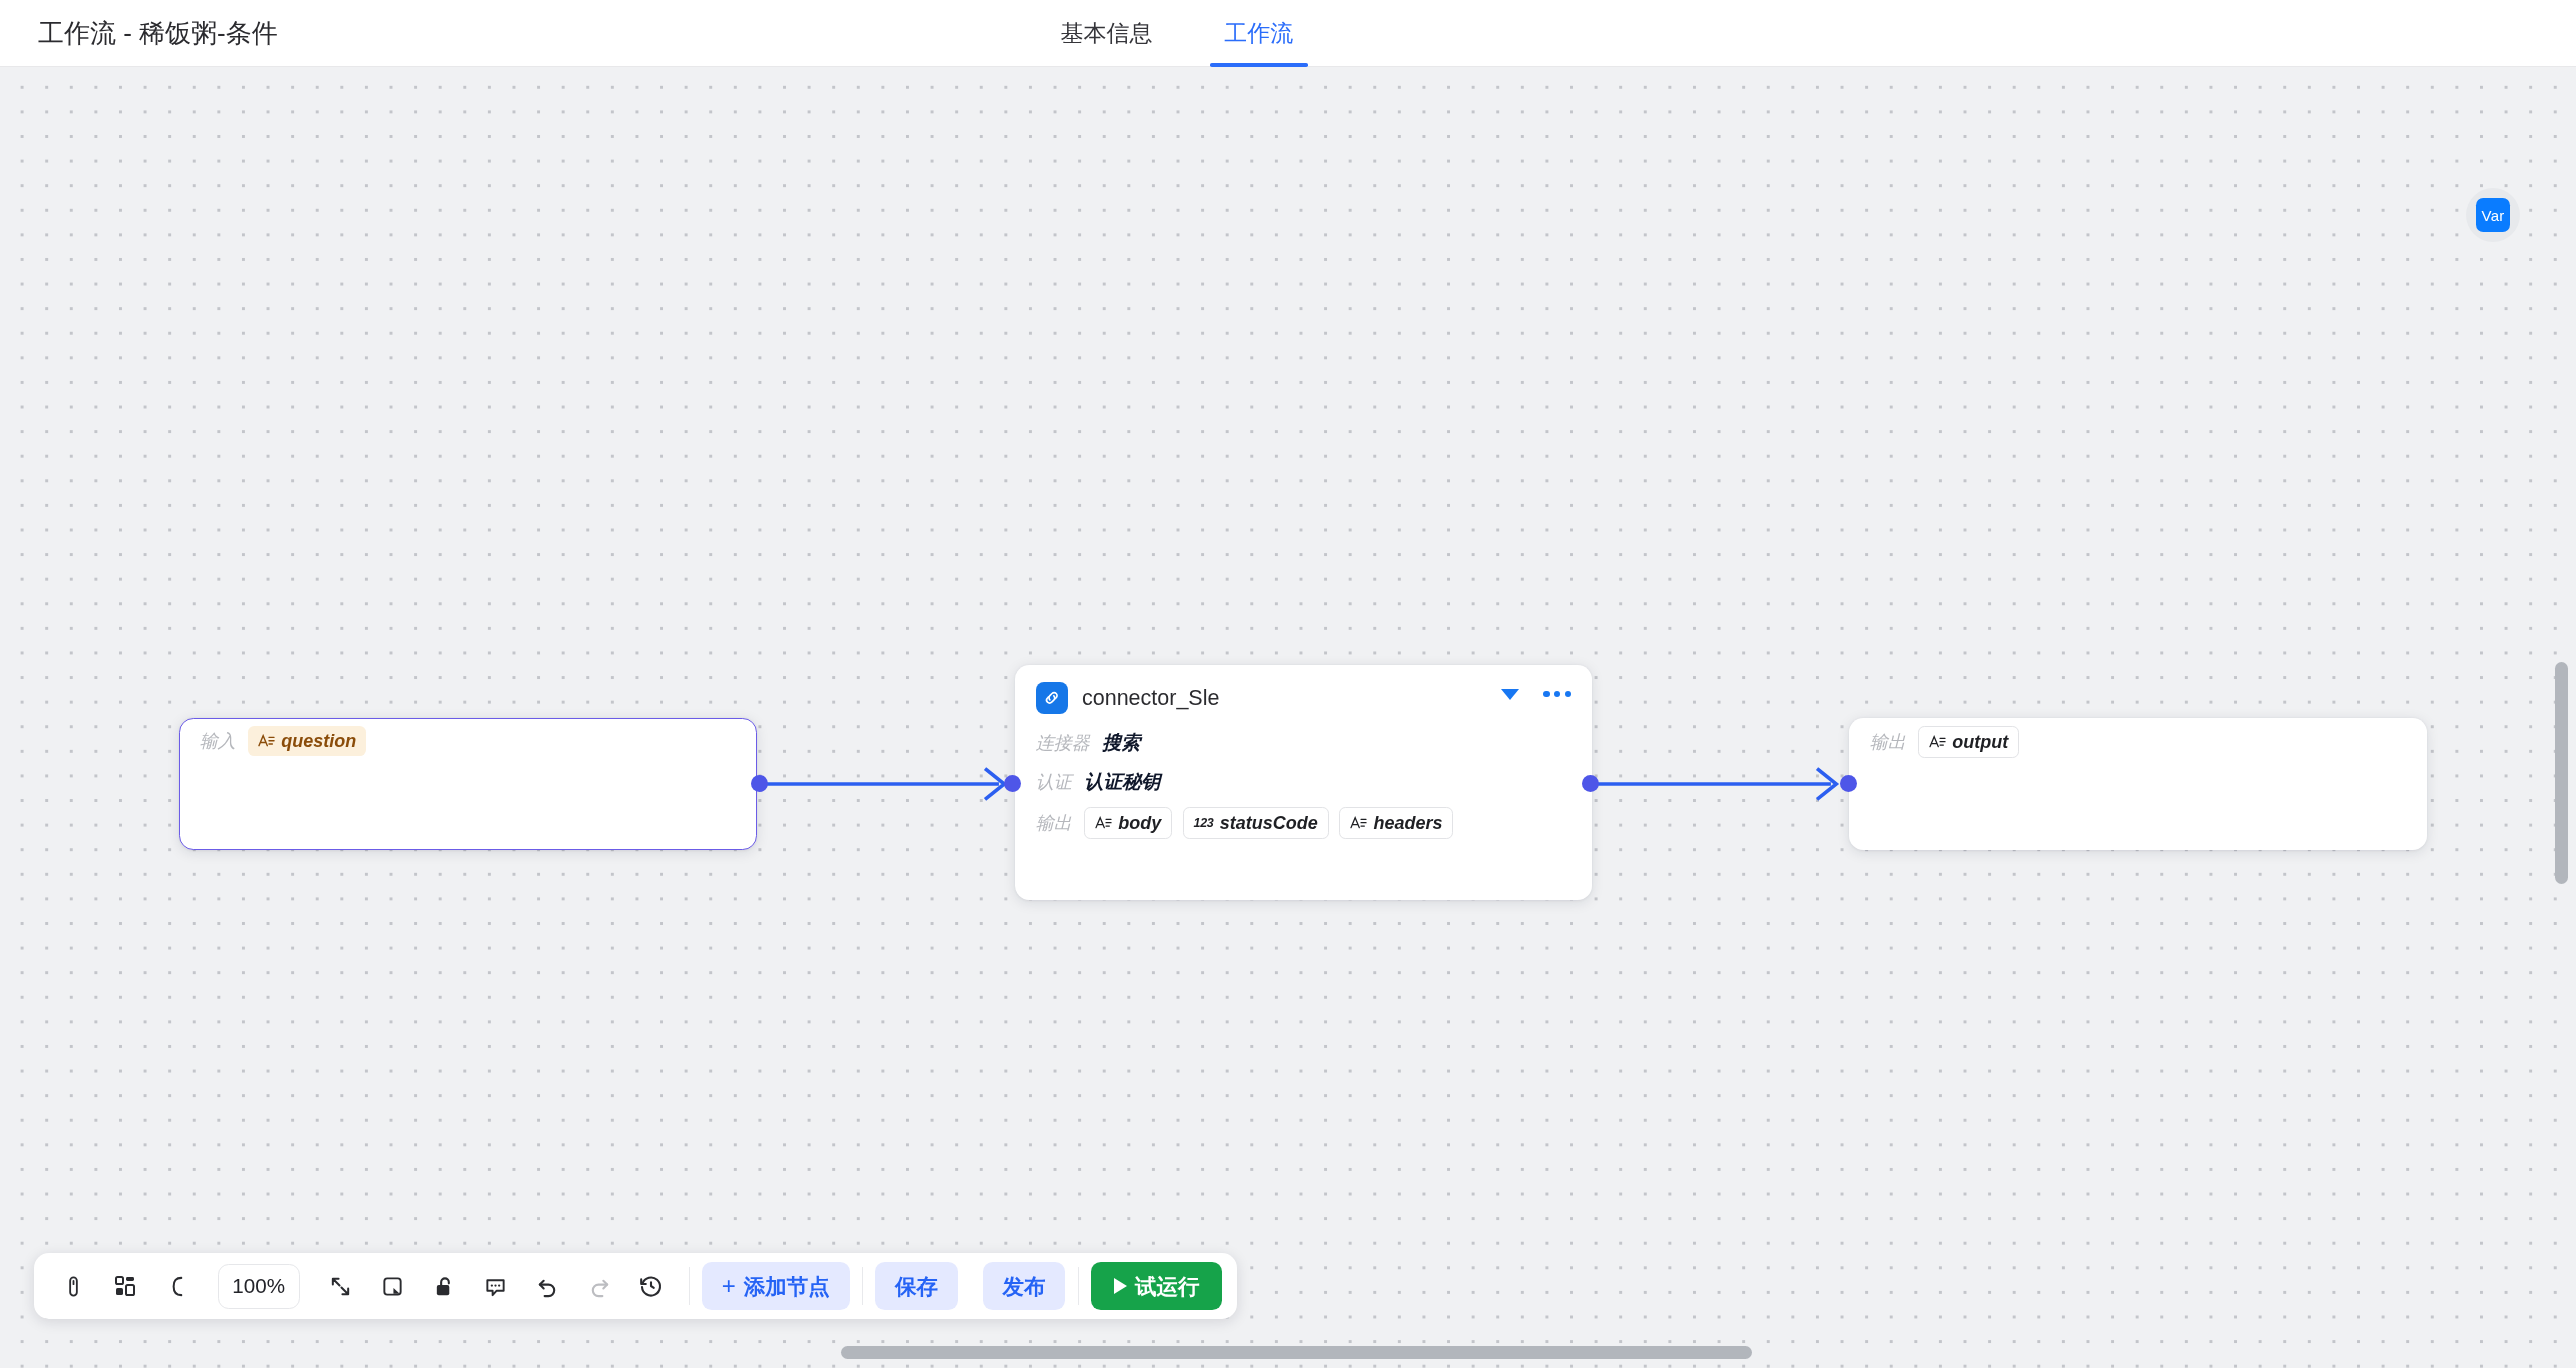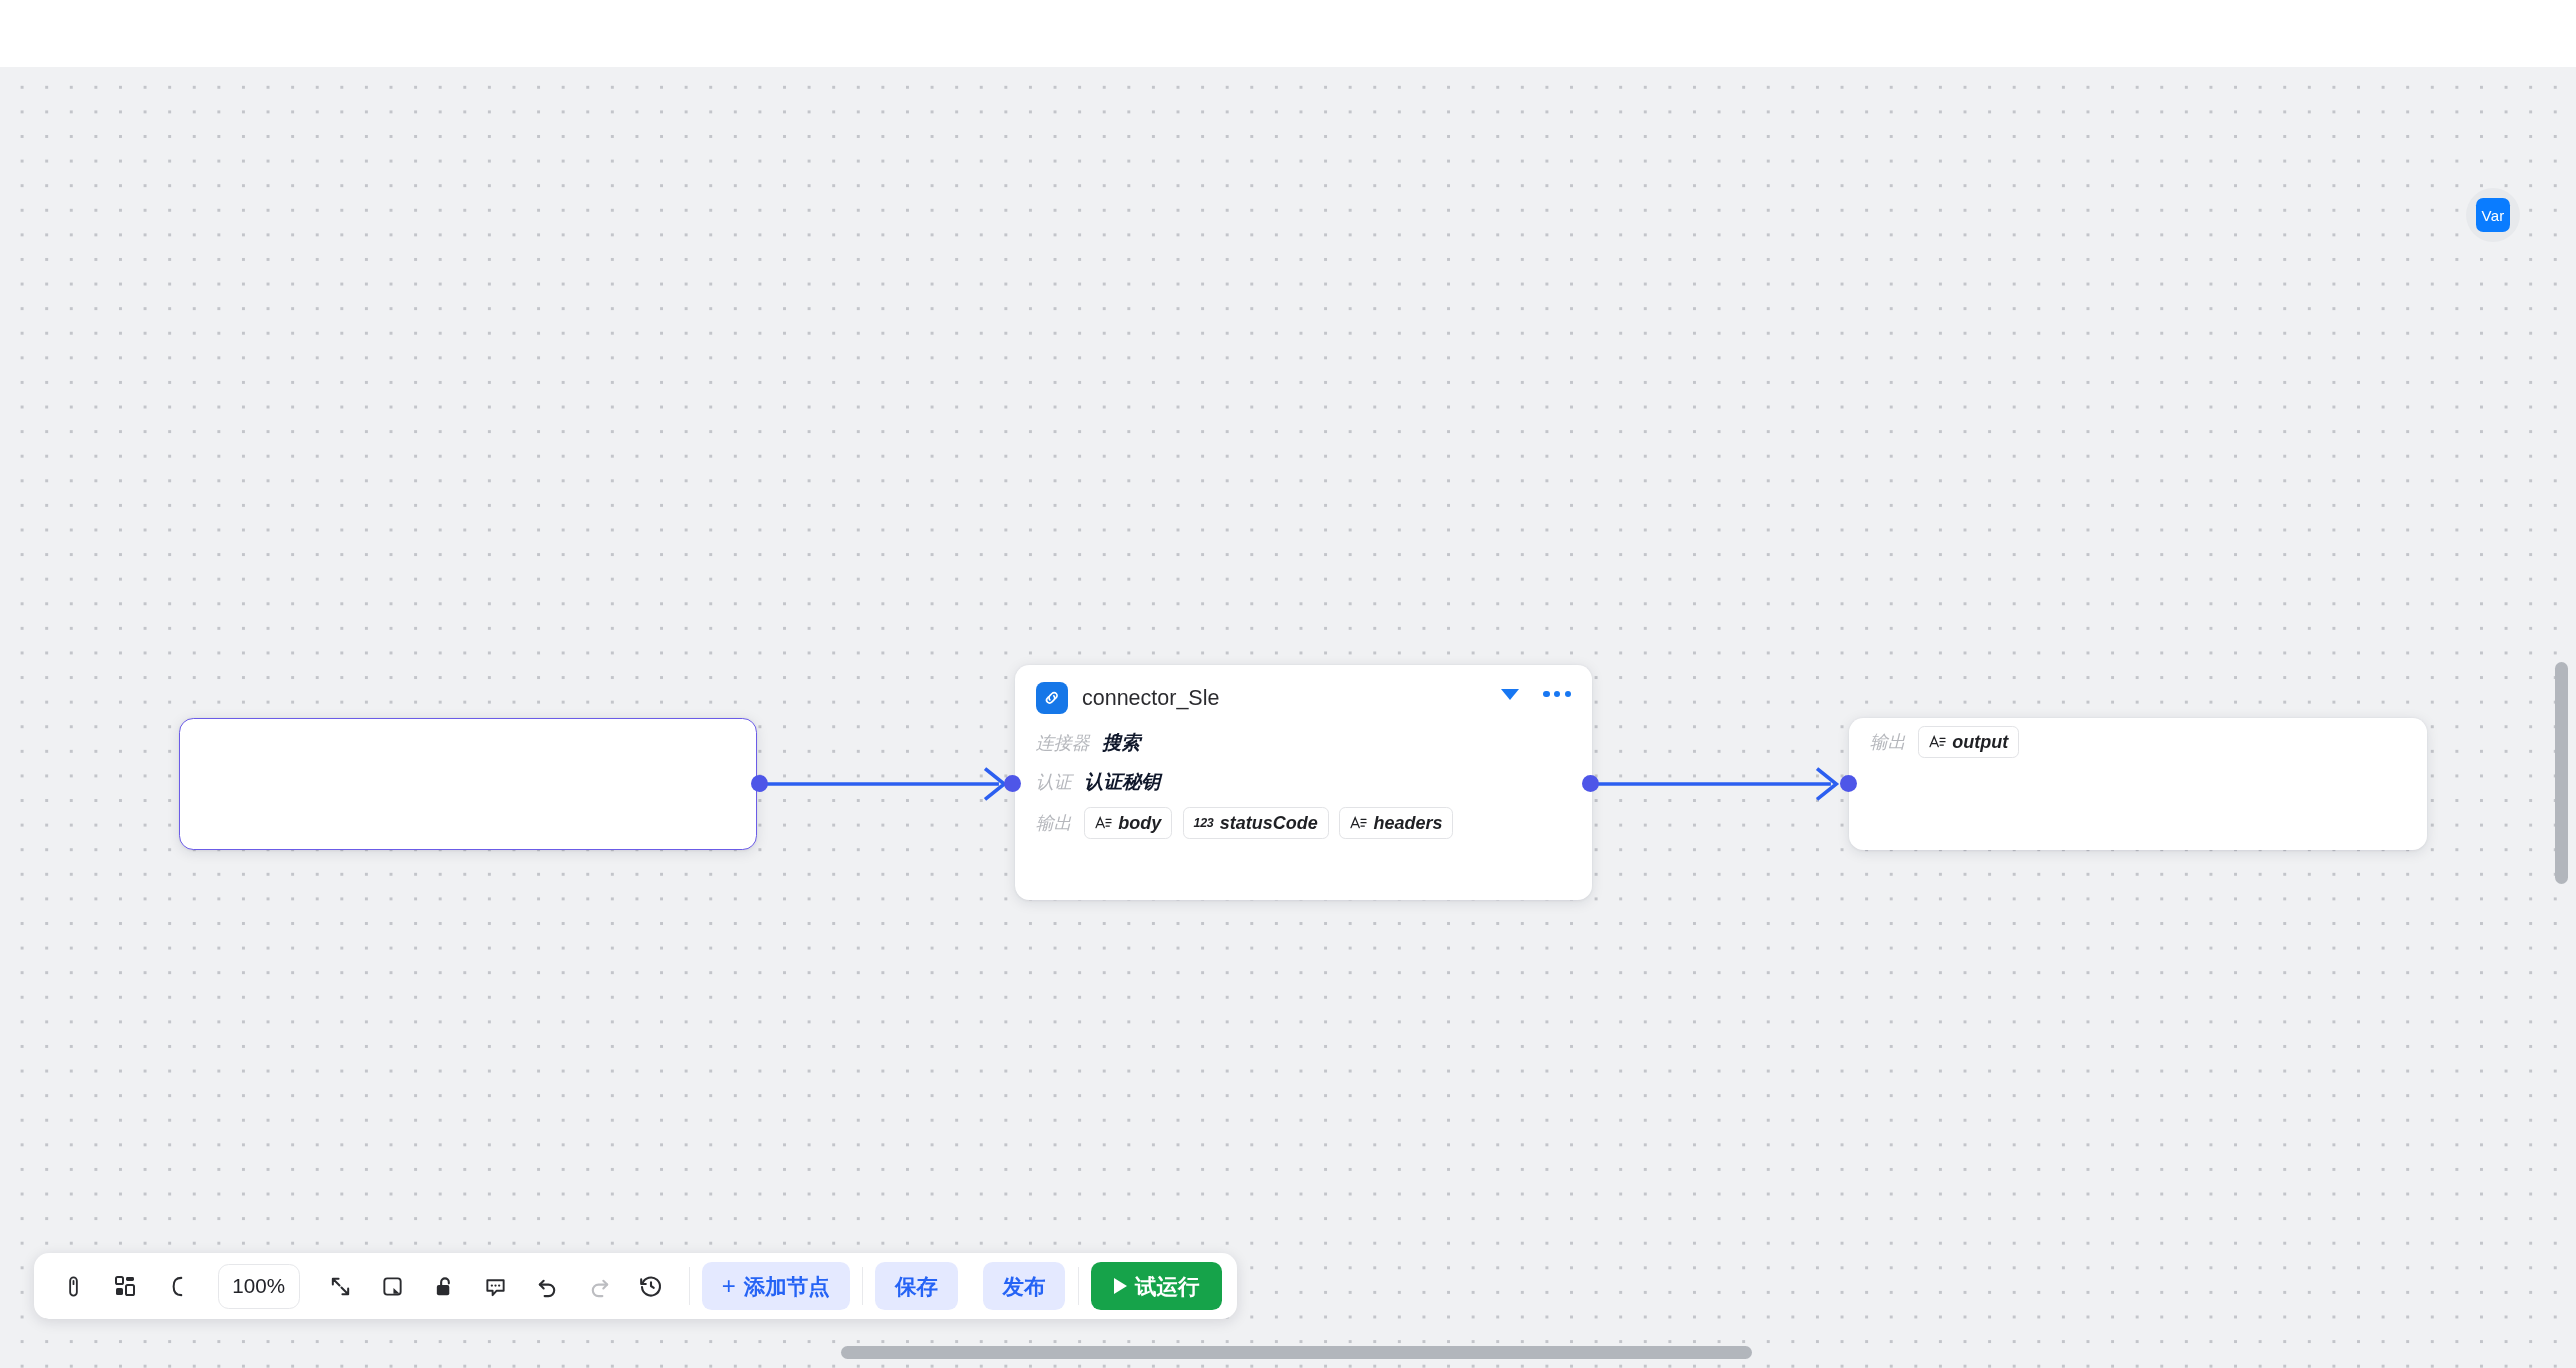--- a/index.html
+++ b/index.html
@@ -206,20 +206,27 @@
     position: absolute; right: 8px; top: 595px;
     width: 13.4px; height: 222px; border-radius: 7.2px;
     background: #b2b6bc; z-index: 15; cursor: pointer;
   }
 </style>
 </head>
 <body>
 
 <div id="app">
 
+  <div class="header">
+    <div class="header-title">工作流 - 稀饭粥-条件</div>
+    <div class="tabs">
+      <div class="tab">基本信息</div>
+      <div class="tab active">工作流</div>
+    </div>
+  </div>
 
   <div class="canvas">
 
     <div class="var-btn-wrap">
       <div class="var-btn">Var</div>
     </div>
 
     <svg class="edge" id="edge-1" viewBox="0 0 290 60">
       <line x1="0" y1="30" x2="272" y2="30" stroke="#2c5ff0" stroke-width="4"></line>
       <polyline points="258,14 278,30 258,46" fill="none" stroke="#2c5ff0" stroke-width="4" stroke-linecap="square"></polyline>
@@ -228,20 +235,36 @@
       <line x1="0" y1="30" x2="272" y2="30" stroke="#2c5ff0" stroke-width="4"></line>
       <polyline points="258,14 278,30 258,46" fill="none" stroke="#2c5ff0" stroke-width="4" stroke-linecap="square"></polyline>
     </svg>
 
     <div class="port" id="port-start-out"></div>
     <div class="port" id="port-conn-in"></div>
     <div class="port" id="port-conn-out"></div>
     <div class="port" id="port-end-in"></div>
 
     <div class="node selected" id="node-start">
+      <div class="node-body">
+        <div class="node-row">
+          <span class="row-label">输入</span>
+          <span class="row-tags">
+            <span class="tag amber">
+              <span class="ticon">
+                <svg width="17" height="13.4" viewBox="0 0 20 16">
+                  <path d="M1 14 L6 2 L11 14 M2.8 10.2 H9.2" fill="none" stroke="#8a4c09" stroke-width="1.7" stroke-linecap="round"></path>
+                  <path d="M13 4h6 M13 8h6 M13 12h4" stroke="#8a4c09" stroke-width="1.7" stroke-linecap="round"></path>
+                </svg>
+              </span>
+              <span>question</span>
+            </span>
+          </span>
+        </div>
+      </div>
     </div>
 
     <div class="node" id="node-connector">
       <div class="node-header">
         <div class="node-icon connector">
           <svg width="19.7" height="19.7" viewBox="0 0 24 24">
             <path d="M9.6 14.4a3.6 3.6 0 0 1 0-5.1l2.6-2.6a3.6 3.6 0 0 1 5.1 5.1l-1.3 1.3" fill="none" stroke="#fff" stroke-width="2" stroke-linecap="round"></path>
             <path d="M14.4 9.6a3.6 3.6 0 0 1 0 5.1l-2.6 2.6a3.6 3.6 0 0 1-5.1-5.1l1.3-1.3" fill="none" stroke="#fff" stroke-width="2" stroke-linecap="round"></path>
           </svg>
         </div>

